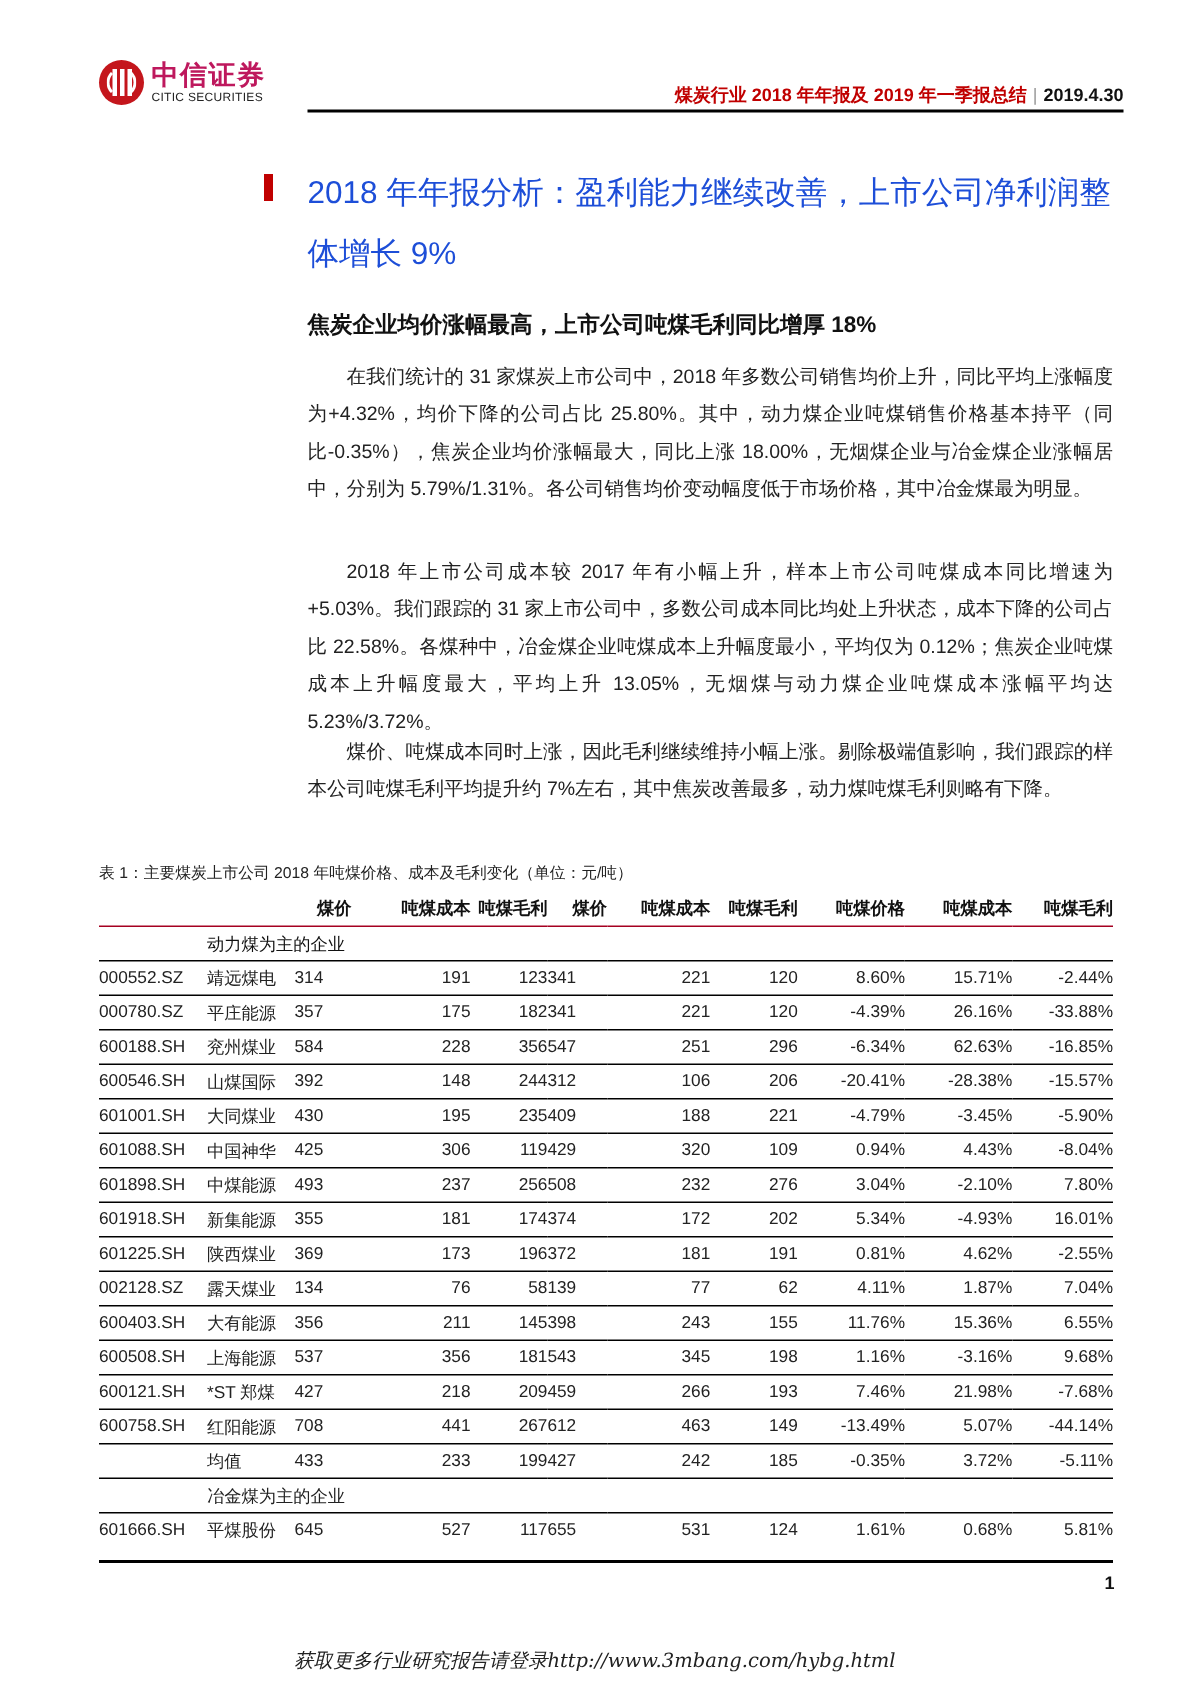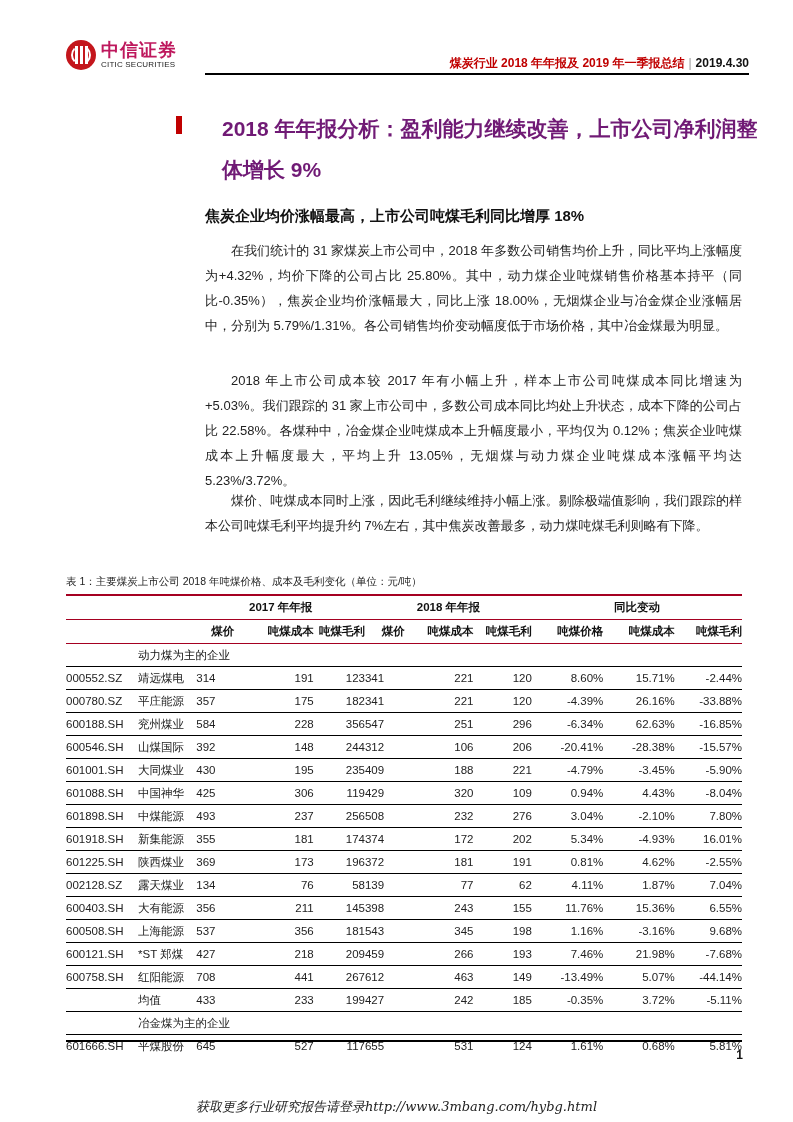--- a/index.html
+++ b/index.html
@@ -14,21 +14,21 @@
   .logo-mark .arc { position:absolute; left:5px; top:5px; width:20px; height:20px; border:2px solid #fff; border-radius:50%; border-top-color:transparent; border-bottom-color:transparent; box-sizing:border-box;}
   .logo-cn { position:absolute; left:35px; top:0px; font-size:18px; font-weight:bold; color:#be185d; letter-spacing:1px; font-family:"DejaVu Serif","Liberation Serif",serif; white-space:nowrap; }
   .logo-en { position:absolute; left:35px; top:22px; font-size:8px; color:#222; white-space:nowrap; letter-spacing:0.2px;}
   .hdr-title { right:44px; top:55px; font-size:12px; font-weight:bold; white-space:nowrap; }
   .hdr-title .red { color:#c00000; }
   .hdr-title .sep { color:#999; font-weight:normal; margin:0 4px; }
   .hdr-line { left:205px; top:73px; width:544px; height:2px; background:#000; }
 
   
   .h1-mark { left:176px; top:116px; width:6px; height:18px; background:#c00000; }
-  .h1 { left:222px; top:108px; width:540px; font-size:21px; font-weight:bold; line-height:41px; color:#701a75; }
+  .h1 { left:205px; top:108px; width:540px; font-size:21px; font-weight:normal; line-height:41px; color:#1d4ed8; }
   .h2 { left:205px; top:207px; font-size:15px; font-weight:bold; color:#111; white-space:nowrap; }
 
   .para { left:205px; width:537px; font-size:13px; line-height:25px; text-indent:26px; text-align:justify; color:#222; }
   .p1 { top:238px; }
   .p2 { top:368px; }
   .p3 { top:488px; }
 
   
   .caption { left:66px; top:575px; font-size:10.5px; color:#222; white-space:nowrap; }
   table.t { position:absolute; left:66px; top:594px; width:676px; border-collapse:collapse; font-size:11.5px; }
@@ -82,27 +82,20 @@
       <col style="width:84px">
       <col style="width:52px">
     <col style="width:42px">
       <col style="width:72px">
       <col style="width:60px">
     <col style="width:75px">
       <col style="width:75px">
       <col style="width:70px">
   </colgroup>
   <tbody>
-      <tr class="grp">
-    <th></th>
-        <th></th>
-    <th colspan="3" class="ctr">2017 年年报</th>
-    <th colspan="3" class="ctr">2018 年年报</th>
-    <th colspan="3" class="ctr">同比变动</th>
-  </tr>
   <tr class="cols">
     <th></th>
         <th></th>
     <th class="num">煤价</th>
     <th class="num">吨煤成本</th>
     <th class="num">吨煤毛利</th>
     <th class="num">煤价</th>
     <th class="num">吨煤成本</th>
     <th class="num">吨煤毛利</th>
     <th class="num">吨煤价格</th>

